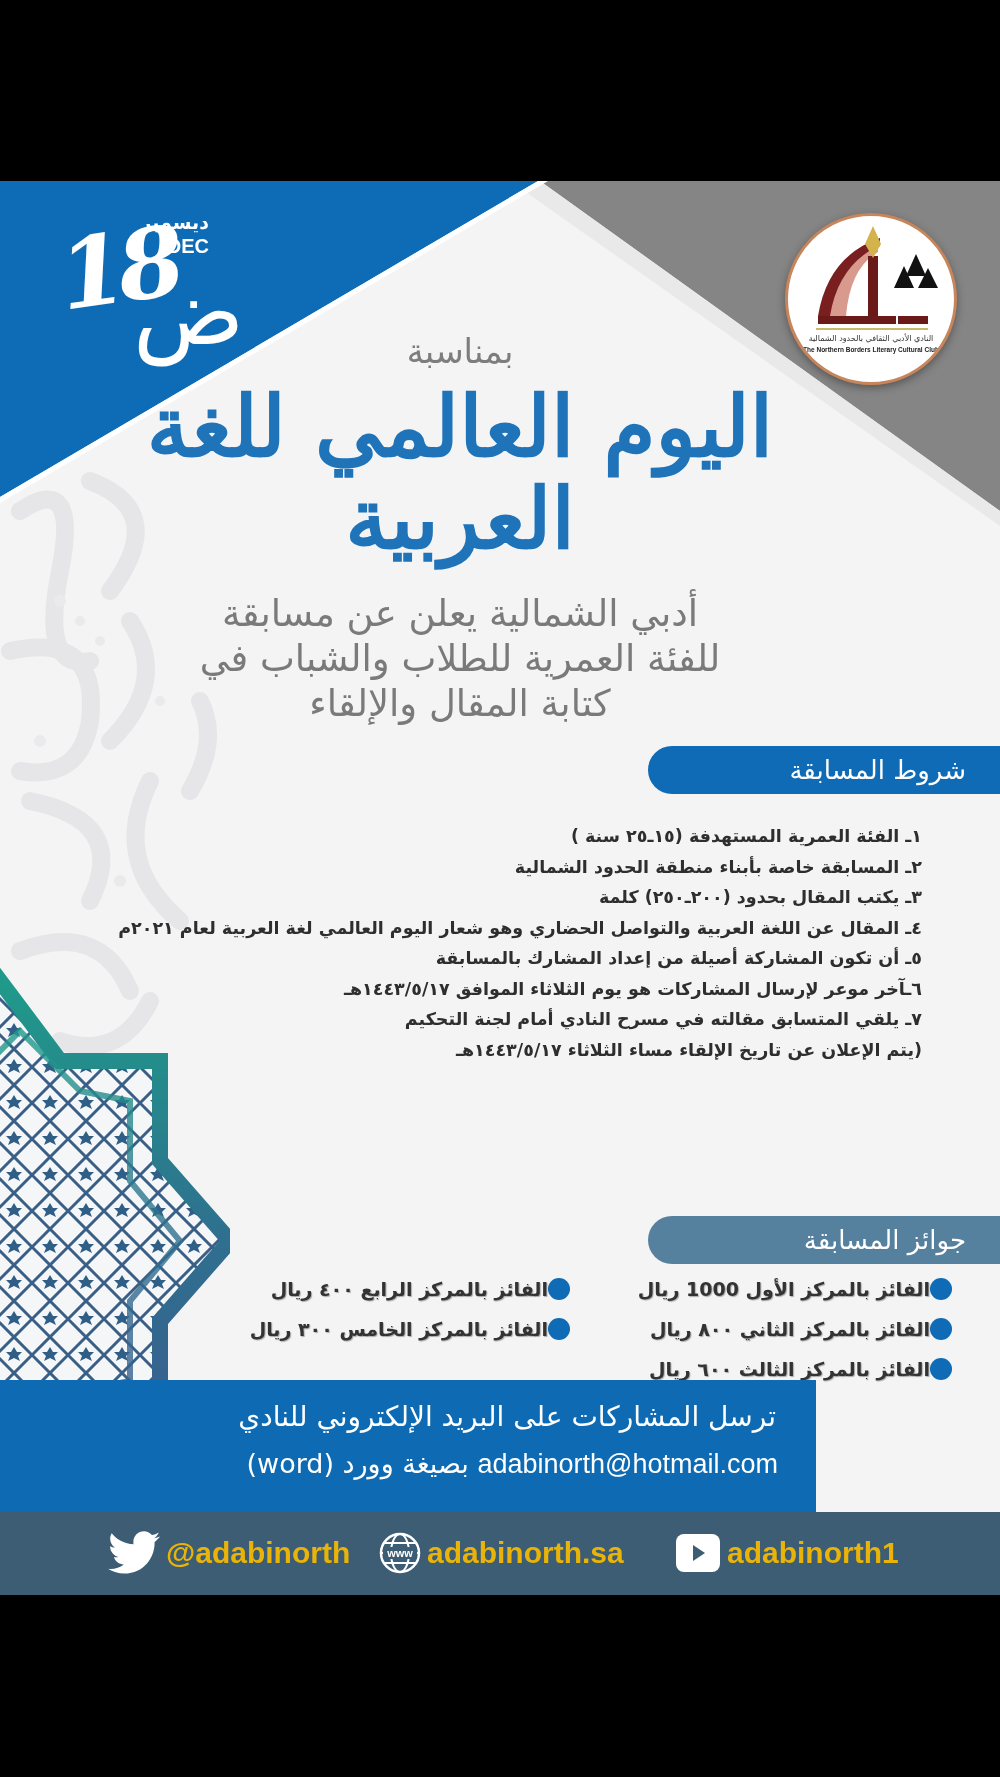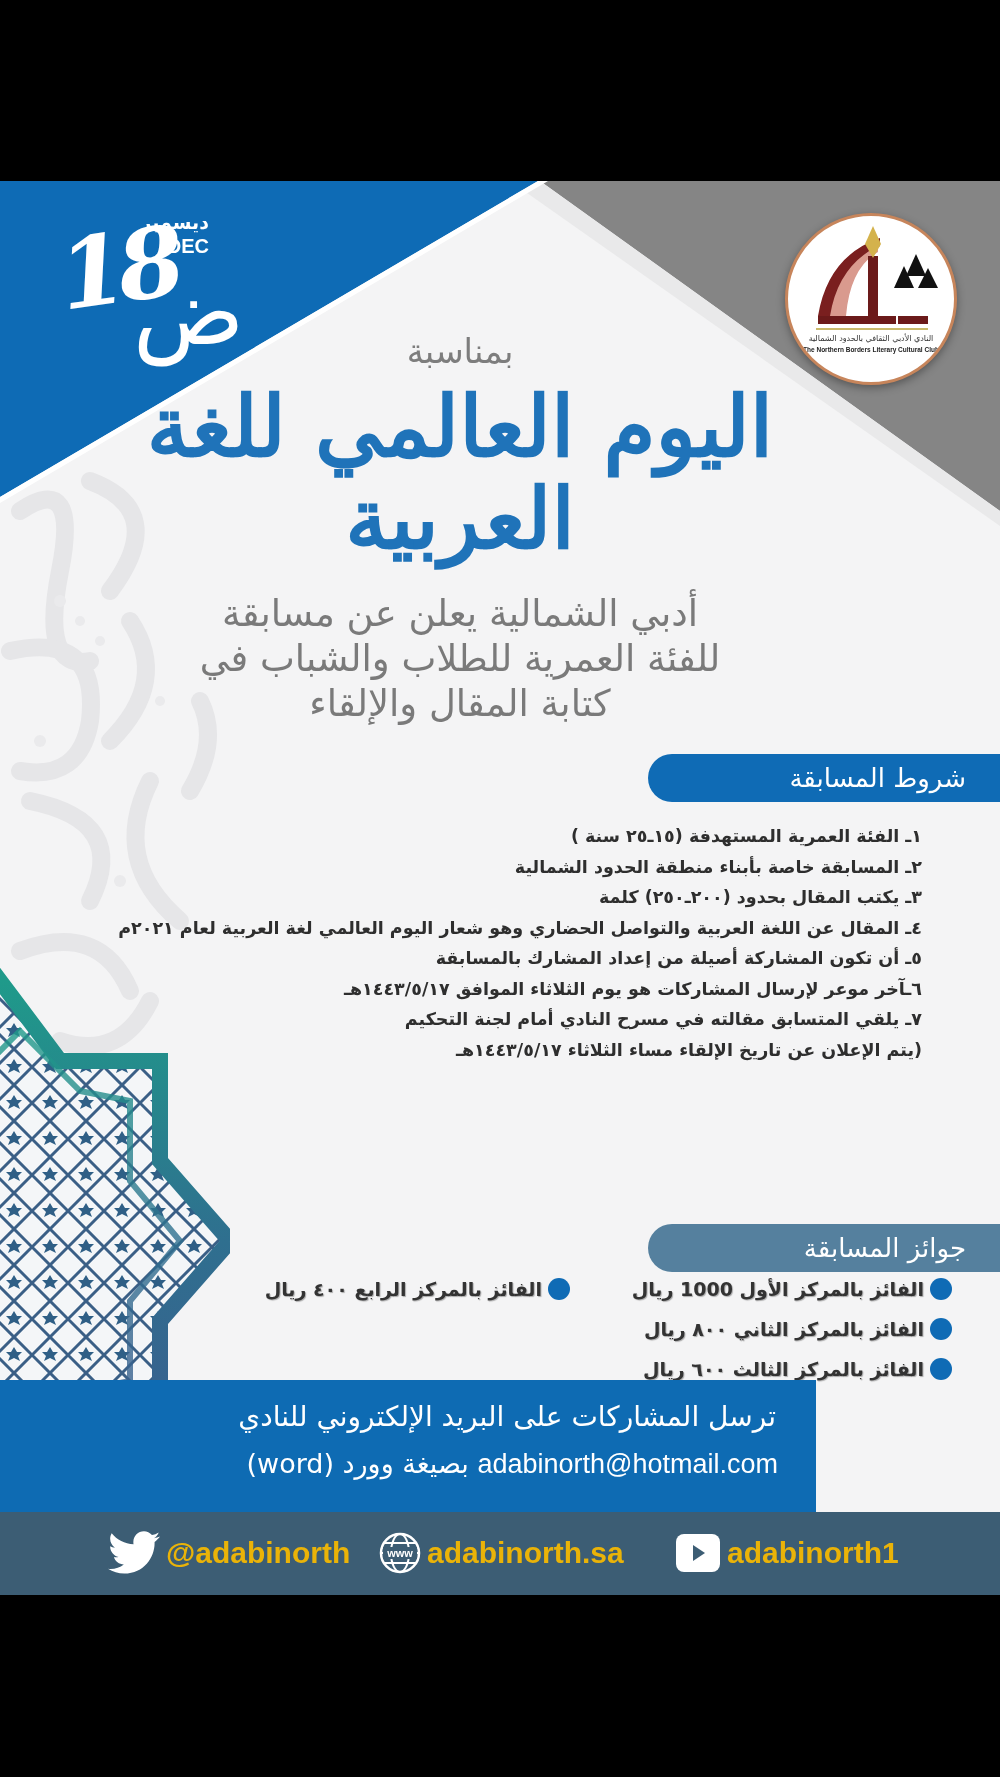--- a/index.html
+++ b/index.html
@@ -12,29 +12,29 @@
   .date-ar { position:absolute; right:36px; top:0; font-size:19px; font-weight:bold; direction:rtl; }
   .date-en { position:absolute; right:36px; top:24px; font-family:"Liberation Sans", sans-serif; font-size:20px; font-weight:bold; }
   .date-dhad { position:absolute; left:78px; top:56px; font-family:"DejaVu Serif", serif; font-size:92px; line-height:1; }
   .logo { position:absolute; left:785px; top:32px; width:166px; height:166px; border-radius:50%; background:#fff; border:3px solid #c7855b; box-shadow:0 3px 8px rgba(0,0,0,0.35); overflow:hidden; }
   .logo-ar { position:absolute; left:0; right:0; top:118px; text-align:center; font-size:8px; color:#333; direction:rtl; }
   .logo-en { position:absolute; left:0; right:0; top:130px; text-align:center; font-family:"Liberation Sans", sans-serif; font-size:6.5px; font-weight:bold; color:#222; }
   .center-block { position:absolute; left:100px; width:720px; text-align:center; direction:rtl; }
   .occasion { top:150px; font-size:34px; color:#7d7d7d; }
   .main-title { top:200px; font-family:"DejaVu Serif", serif; font-size:84px; font-weight:bold; color:#1f73b9; line-height:1.1; letter-spacing:-2px; }
   .subtitle { top:410px; font-size:37px; color:#7a7a7a; line-height:1.22; }
-  .pill { position:absolute; right:0; height:48px; border-radius:26px 0 0 26px; color:#fff; direction:rtl; box-sizing:border-box; padding-right:34px; line-height:48px; font-size:26px;margin-top:8px; }
+  .pill { position:absolute; right:0; height:48px; border-radius:26px 0 0 26px; color:#fff; direction:rtl; box-sizing:border-box; padding-right:34px; line-height:48px; font-size:26px; }
   .pill-rules { top:565px; width:352px; background:#0f6bb5; }
   .pill-prizes { top:1035px; width:352px; background:#55809e; }
   .rules { position:absolute; right:78px; top:640px; width:880px; direction:rtl; text-align:right; list-style:none; margin:0; padding:0; }
   .rules li { font-size:17.5px; font-weight:bold; color:#2e2e2e; line-height:30.5px; white-space:nowrap; }
   .prizes-col { position:absolute; direction:rtl; text-align:right; }
   .prizes-col.right { right:48px; top:1088px; }
   .prizes-col.left { right:430px; top:1088px; }
-  .prize { display:flex; align-items:center; gap:6px; height:40px; font-size:19px; font-weight:bold; color:#333; text-shadow:1px 1px 1px rgba(0,0,0,0.3); }
+  .prize { display:flex; align-items:center; height:40px; font-size:19px; font-weight:bold; color:#333; text-shadow:1px 1px 1px rgba(0,0,0,0.3); }
   .bullet { width:22px; height:22px; border-radius:50%; background:#0f6bb5; flex:0 0 22px; }
   .star { position:absolute; left:-40px; top:760px; width:270px; height:620px; }
   .email-band { position:absolute; left:0; top:1199px; width:816px; height:132px; background:#0e6bb3; color:#fff; direction:rtl; }
   .email-line1 { position:absolute; right:40px; top:20px; font-size:28px; }
   .email-line2 { position:absolute; right:38px; top:68px; font-size:27px; direction:rtl; }
   .email-addr { font-family:"Liberation Sans", sans-serif; direction:ltr; unicode-bidi:embed; }
   .social-bar { position:absolute; left:0; top:1331px; width:1000px; height:83px; background:#3c5d74; color:#eab308; }
   .social { position:absolute; top:16px; height:50px; display:flex; align-items:center; gap:6px; font-family:"Liberation Sans", sans-serif; font-size:30px; font-weight:bold; }
   .social.tw { left:108px; }
   .social.web { left:379px; }
@@ -148,20 +148,24 @@
     <div class="prize">
       <span class="bullet"></span>
       <span>الفائز بالمركز الثالث ٦٠٠ ريال</span>
     </div>
   </div>
   <div class="prizes-col left">
     <div class="prize">
       <span class="bullet"></span>
       <span>الفائز بالمركز الرابع ٤٠٠ ريال</span>
     </div>
+    <div class="prize">
+      <span class="bullet"></span>
+      <span>الفائز بالمركز الخامس ٣٠٠ ريال</span>
+    </div>
   </div>
 
   <div class="email-band">
     <div class="email-line1">ترسل المشاركات على البريد الإلكتروني للنادي</div>
     <div class="email-line2">
       <span class="email-addr">adabinorth@hotmail.com</span>
       <span>بصيغة وورد (word)</span>
     </div>
   </div>
 

